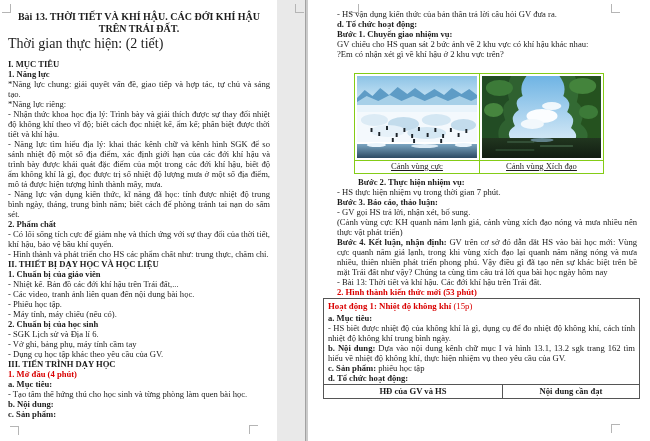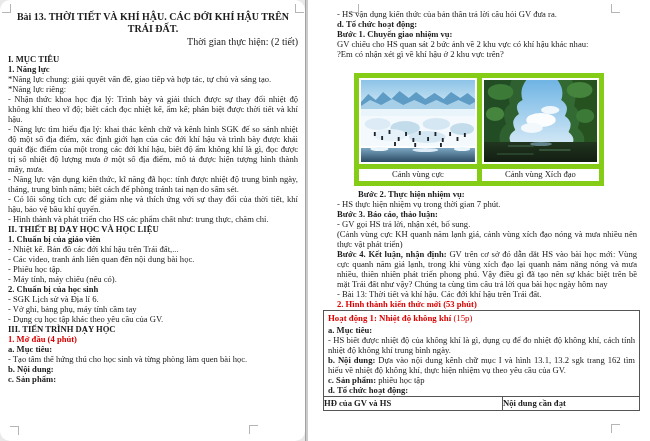--- a/index.html
+++ b/index.html
@@ -3,48 +3,48 @@
 <meta charset="utf-8">
 <style>
   html,body{margin:0;padding:0;}
   body{
     width:650px;height:441px;position:relative;overflow:hidden;
     background:#e9e9e9;
     font-family:"Liberation Serif","DejaVu Serif",serif;
     color:#1c1c1c;
   }
   .page{position:absolute;top:0;bottom:0;background:#ffffff;}
-  #page-left{left:0;width:305px;border-radius:10px;}
+  #page-left{left:0;width:277px;}
   #page-gap{position:absolute;left:305px;top:0;bottom:0;width:11px;background:#cbcbcb;
     border-left:1px solid #a2a2a2;border-right:1px solid #a2a2a2;box-sizing:border-box;}
   #page-right{left:308px;width:384px;}
 
   .lcol{padding:9px 7px 0 8px;}
   .rcol{position:absolute;left:15px;top:9px;width:317px;}
 
   .t{margin:0;font-size:8.6px;line-height:10px;}
   .j{text-align:justify;}
   .bold{font-weight:bold;}
   .red{color:#d90000;}
   .ital{font-style:italic;}
   .rtext{margin-left:14px;margin-right:3px;}
 
   .doc-title{margin:2px 4px 0;font-size:10px;font-weight:bold;line-height:11.5px;text-align:center;}
-  .doc-subtitle{margin:2px 0 7px;font-size:10px;text-align:right;}
+  .doc-subtitle{margin:2px 0 7px;font-size:14px;text-align:left;}
 
   .fig-table{width:250px;margin:14px 0 0 31px;border-collapse:collapse;}
-  .fig-table td{border:5px solid #84cc16;padding:2px;}
+  .fig-table td{border:1px solid #84cc16;padding:2px;text-decoration:underline;}
   .fig-table td.cap{padding:0 2px 1px;text-align:center;font-size:8.6px;line-height:11px;}
   .fig-table svg{display:block;width:100%;height:82px;}
 
   .hd-box{border:1px solid #555;margin-top:1px;}
   .hd-inner{padding:1px 4px 0;}
   .hd-title{margin:1px 0 1px;font-size:8.8px;line-height:11px;text-align:left;}
   .hd-row{display:flex;border-top:1px solid #555;margin-top:1px;}
-  .hd-cell{font-size:8.6px;font-weight:bold;text-align:left;line-height:13px;height:13px;box-sizing:border-box;}
+  .hd-cell{font-size:8.6px;font-weight:bold;text-align:center;line-height:13px;height:13px;box-sizing:border-box;}
   .hd-cell.c1{width:178px;}
   .hd-cell.c2{flex:1;border-left:1px solid #555;}
 
   .mark{position:absolute;width:8px;height:8px;}
   .mk-tl{border-right:1px solid #b5b5b5;border-bottom:1px solid #b5b5b5;}
   .mk-tr{border-left:1px solid #b5b5b5;border-bottom:1px solid #b5b5b5;}
   .mk-bl{border-right:1px solid #b5b5b5;border-top:1px solid #b5b5b5;}
   .mk-br{border-left:1px solid #b5b5b5;border-top:1px solid #b5b5b5;}
 </style>
 </head>
@@ -54,20 +54,21 @@
   <div class="lcol">
     <p class="doc-title">Bài 13. THỜI TIẾT VÀ KHÍ HẬU. CÁC ĐỚI KHÍ HẬU TRÊN TRÁI ĐẤT.</p>
     <p class="doc-subtitle">Thời gian thực hiện: (2 tiết)</p>
     <p class="t bold">I. MỤC TIÊU</p>
     <p class="t bold">1. Năng lực</p>
     <p class="t j">*Năng lực chung: giải quyết vấn đề, giao tiếp và hợp tác, tự chủ và sáng tạo.</p>
     <p class="t">*Năng lực riêng:</p>
     <p class="t j">- Nhận thức khoa học địa lý: Trình bày và giải thích được sự thay đổi nhiệt độ không khí theo vĩ độ; biết cách đọc nhiệt kế, ẩm kế; phân biệt được thời tiết và khí hậu.</p>
     <p class="t j">- Năng lực tìm hiểu địa lý: khai thác kênh chữ và kênh hình SGK để so sánh nhiệt độ một số địa điểm, xác định giới hạn của các đới khí hậu và trình bày được khái quát đặc điểm của một trong các đới khí hậu, biết độ ẩm không khí là gì, đọc được trị số nhiệt độ lượng mưa ở một số địa điểm, mô tả được hiện tượng hình thành mây, mưa.</p>
     <p class="t j">- Năng lực vận dụng kiến thức, kĩ năng đã học: tính được nhiệt độ trung bình ngày, tháng, trung bình năm; biết cách để phòng tránh tai nạn do sấm sét.</p>
+    <p class="t bold">2. Phẩm chất</p>
     <p class="t j">- Có lối sống tích cực để giảm nhẹ và thích ứng với sự thay đổi của thời tiết, khí hậu, bảo vệ bầu khí quyển.</p>
     <p class="t j">- Hình thành và phát triển cho HS các phẩm chất như: trung thực, chăm chỉ.</p>
     <p class="t bold">II. THIẾT BỊ DẠY HỌC VÀ HỌC LIỆU</p>
     <p class="t bold">1. Chuẩn bị của giáo viên</p>
     <p class="t">- Nhiệt kế. Bản đồ các đới khí hậu trên Trái đất,...</p>
     <p class="t">- Các video, tranh ảnh liên quan đến nội dung bài học.</p>
     <p class="t">- Phiếu học tập.</p>
     <p class="t">- Máy tính, máy chiếu (nếu có).</p>
     <p class="t bold">2. Chuẩn bị của học sinh</p>
     <p class="t">- SGK Lịch sử và Địa lí 6.</p>

